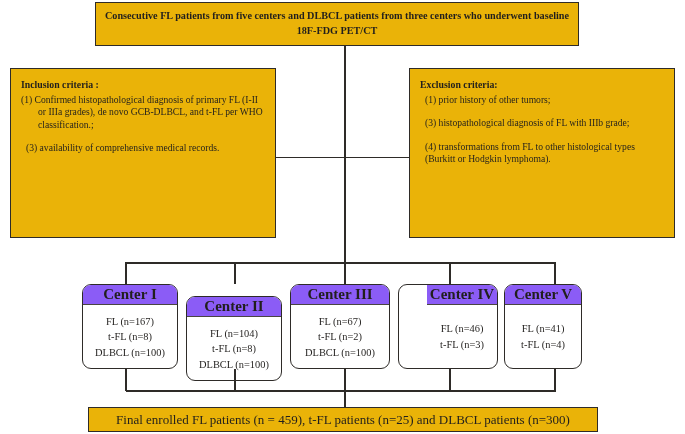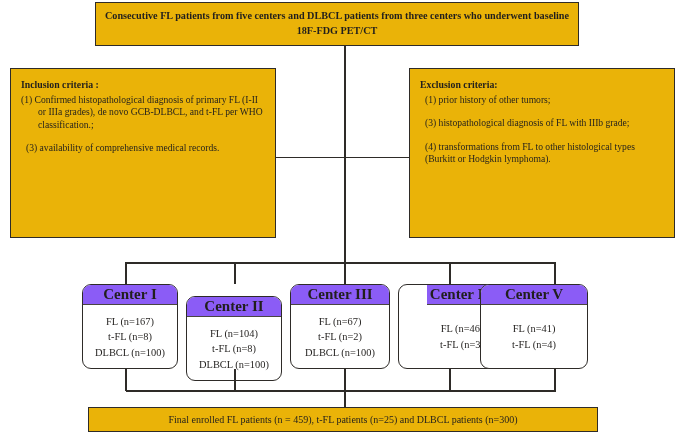--- a/index.html
+++ b/index.html
@@ -90,21 +90,21 @@
     line-height: 1.5;
   }
   .final-box {
     left: 88px;
     top: 407px;
     width: 510px;
     height: 25px;
     display: flex;
     align-items: center;
     justify-content: center;
-    font-size: 10px;
+    font-size: 13px;
   }
   .ln {
     position: absolute;
     background: #2e2b28;
   }
   .vln { width: 1.6px; }
   .hln { height: 1.6px; }
 </style>
 </head>
 <body>
@@ -165,21 +165,21 @@
   </div>
 
   <div class="center-box" style="left:398px; width:100px;padding-left:28px;">
     <div class="center-head">Center IV</div>
     <div class="center-body">
       <div>FL  (n=46)</div>
       <div>t-FL  (n=3)</div>
     </div>
   </div>
 
-  <div class="center-box" style="left:480px; width:108px;">
+  <div class="center-box" style="left:504px; width:78px;">
     <div class="center-head">Center V</div>
     <div class="center-body">
       <div>FL  (n=41)</div>
       <div>t-FL  (n=4)</div>
     </div>
   </div>
 
   <div class="ln vln" style="left:125.4px; top:369px; height:22px;"></div>
   <div class="ln vln" style="left:234.4px; top:369px; height:22px;"></div>
   <div class="ln vln" style="left:344.2px; top:369px; height:22px;"></div>

